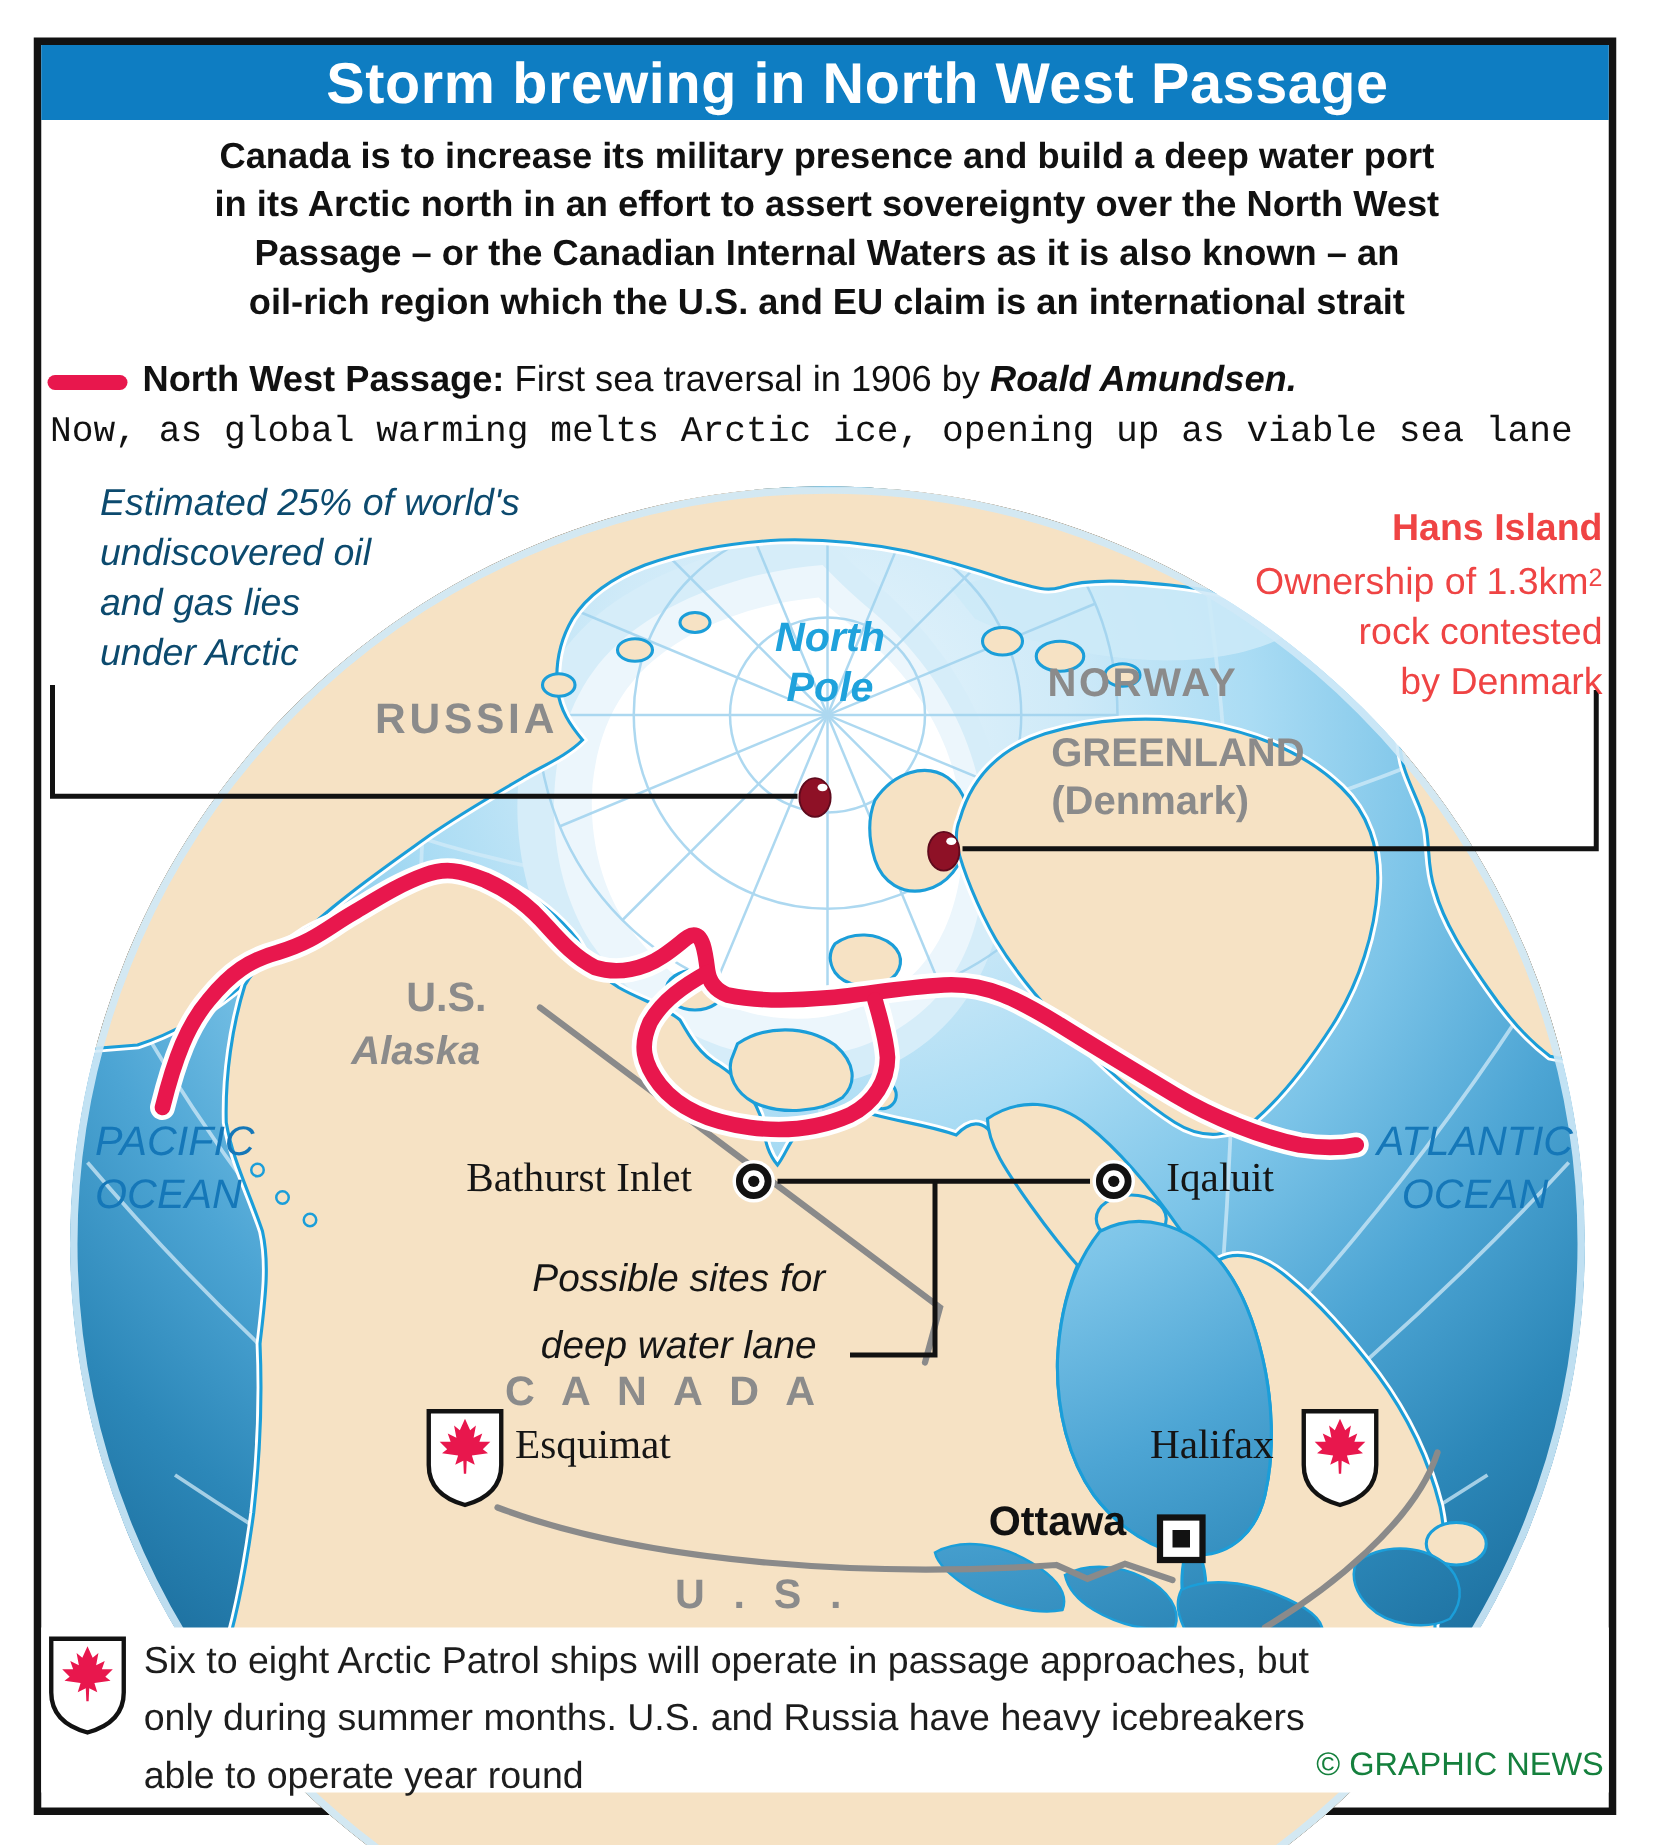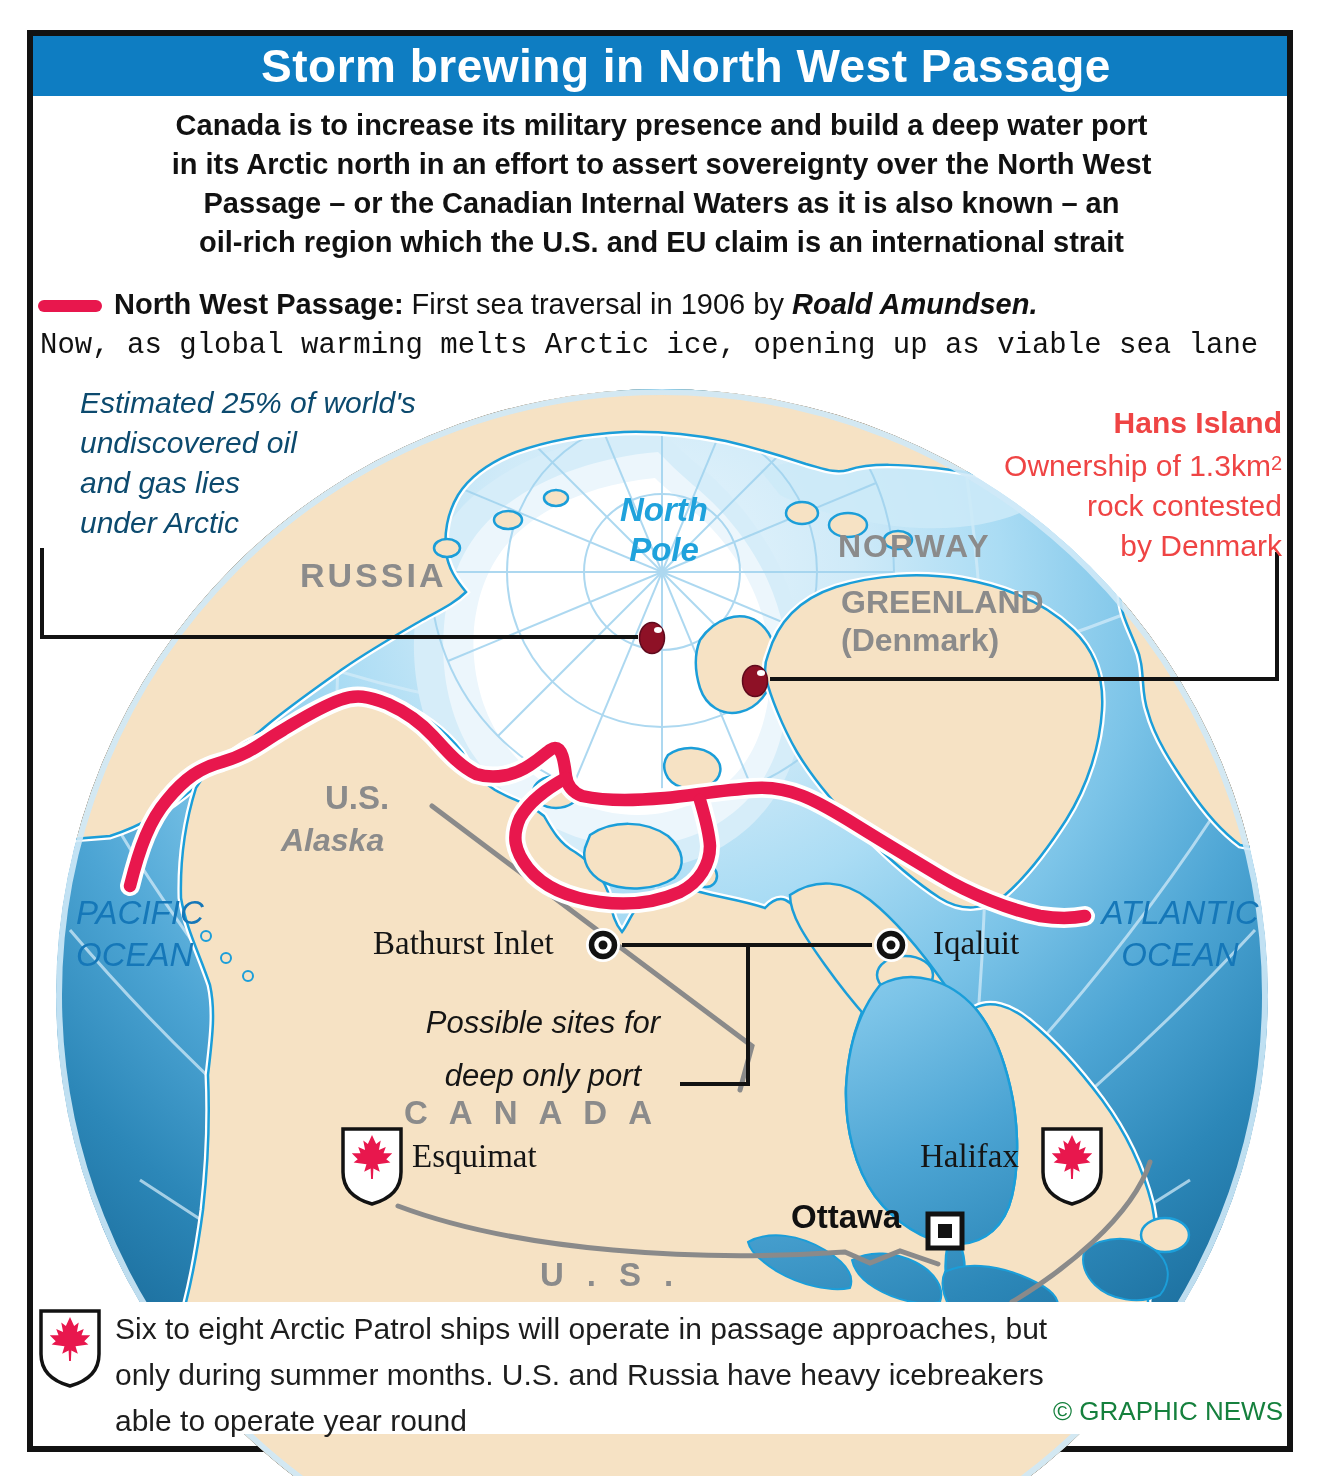--- a/index.html
+++ b/index.html
@@ -274,21 +274,21 @@
   <div>OCEAN</div>
 </div>
 <div class="abs lbl ocean lbl-atlantic">
   <div>ATLANTIC</div>
   <div>OCEAN</div>
 </div>
 <div class="abs lbl city lbl-bathurst">Bathurst Inlet</div>
 <div class="abs lbl city lbl-iqaluit">Iqaluit</div>
 <div class="abs port-note">
   <div>Possible sites for</div>
-  <div>deep only port</div>
+  <div>deep water lane</div>
 </div>
 <div class="abs lbl gray lbl-canada">CANADA</div>
 <div class="abs lbl city lbl-esquimat">Esquimat</div>
 <div class="abs lbl city lbl-halifax">Halifax</div>
 <div class="abs lbl lbl-ottawa">Ottawa</div>
 <div class="abs lbl gray lbl-us2">U.S.</div>
 
 <div class="abs footer-text">
   <div>Six to eight Arctic Patrol ships will operate in passage approaches, but</div>
   <div>only during summer months. U.S. and Russia have heavy icebreakers</div>

